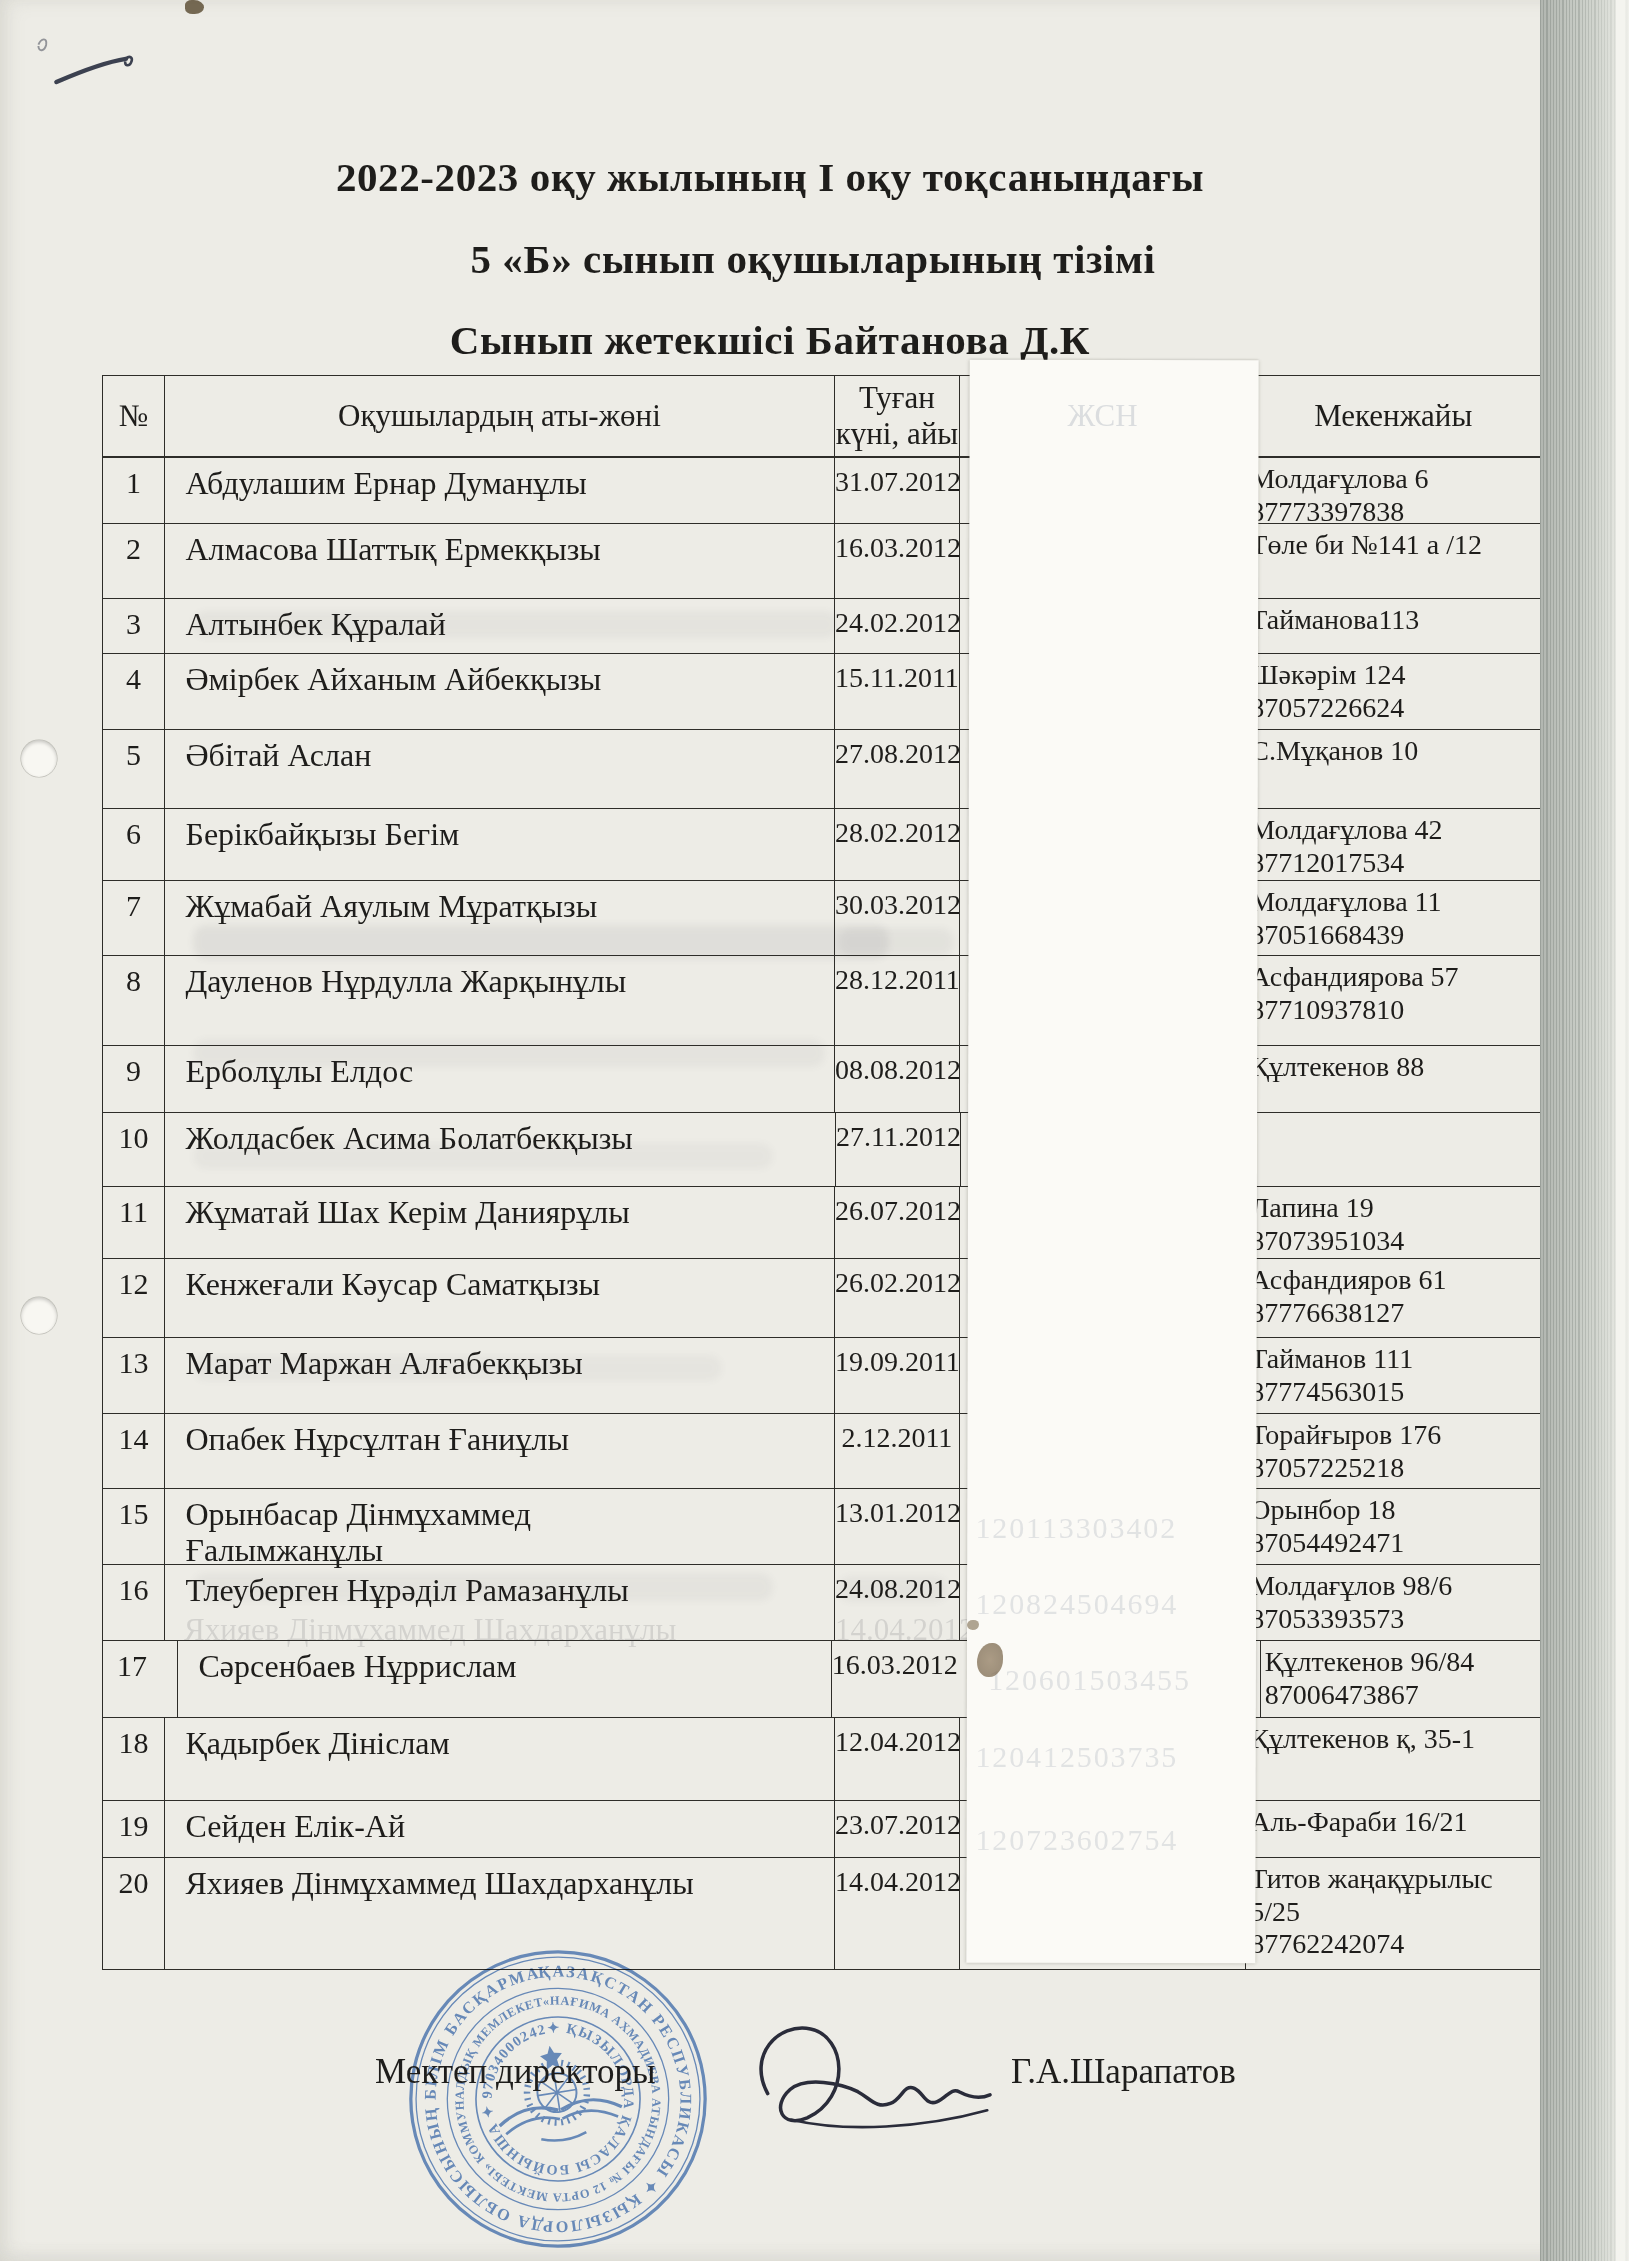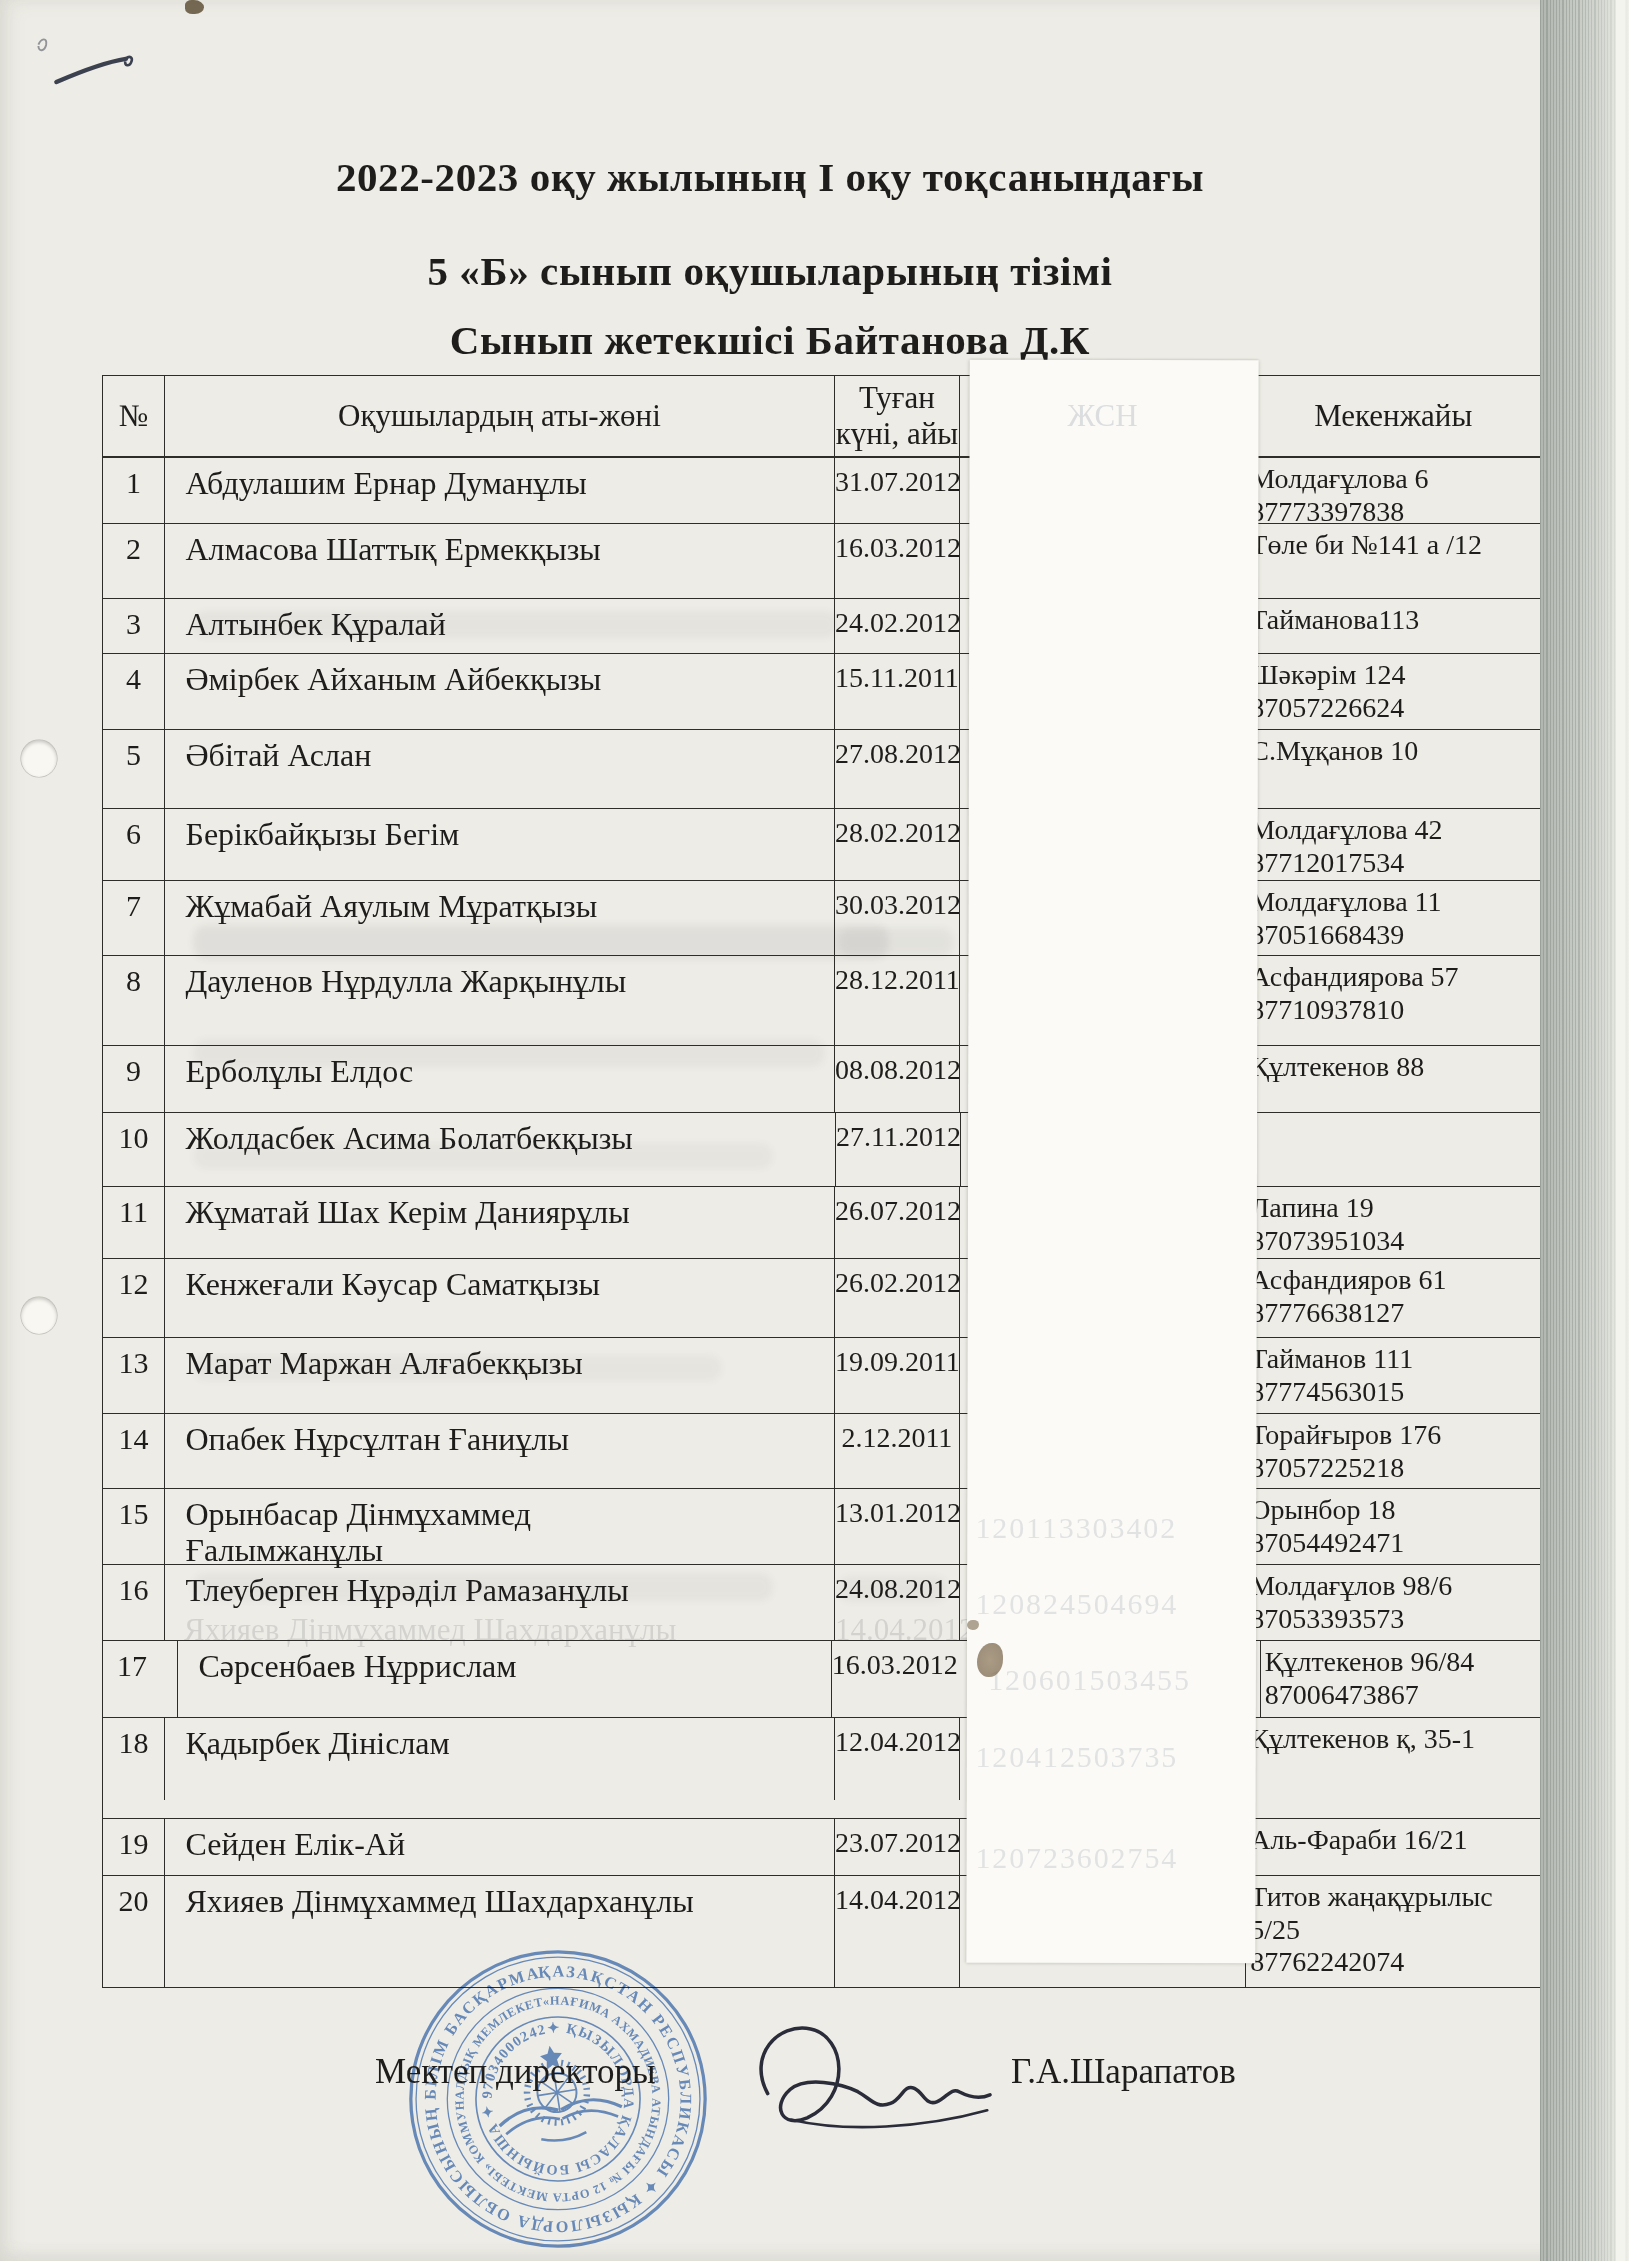--- a/index.html
+++ b/index.html
@@ -82,21 +82,21 @@
 <div class="page">
 
   <svg class="pen-marks" width="206" height="90" viewBox="0 0 320 140">
     <path d="M 58 98 C 95 82, 140 66, 166 62" stroke="#3c4150" stroke-width="7" fill="none" stroke-linecap="round"></path>
     <path d="M 166 62 c 6 -6, 12 -2, 8 6 c -3 6, -10 5, -9 -2" stroke="#3c4150" stroke-width="4" fill="none"></path>
     <path d="M 30 40 c 4 -10, 14 -12, 12 0 c -2 10, -12 12, -12 2" stroke="#565a66" stroke-width="3" fill="none" opacity=".6"></path>
   </svg>
   <div class="speck" style="left:185px;top:0;width:19.3px;height:14px;background:#5f5138;border-radius:40% 60% 55% 45%;opacity:.85;"></div>
 
   <div class="title-line" style="top:153px;">2022-2023 оқу жылының I оқу тоқсанындағы</div>
-  <div class="title-line" style="top:247px;">5 «Б» сынып оқушыларының тізімі</div>
+  <div class="title-line" style="top:235px;margin-left:43px;">5 «Б» сынып оқушыларының тізімі</div>
   <div class="title-line" style="top:316px;">Сынып жетекшісі Байтанова Д.К</div>
 
   <div class="bleed" style="left:193px;top:611px;width:645px;height:27px;opacity:.05;"></div>
   <div class="bleed" style="left:193px;top:925px;width:696px;height:34px;opacity:.08;"></div>
   <div class="bleed" style="left:838px;top:928px;width:116px;height:28px;opacity:.06;"></div>
   <div class="bleed" style="left:193px;top:1039px;width:632px;height:28px;opacity:.05;"></div>
   <div class="bleed" style="left:193px;top:1143px;width:580px;height:26px;opacity:.045;"></div>
   <div class="bleed" style="left:193px;top:1355px;width:529px;height:26px;opacity:.045;"></div>
   <div class="bleed" style="left:193px;top:1573px;width:580px;height:28px;opacity:.05;"></div>
   <div class="bleed" style="left:838px;top:1576px;width:110px;height:26px;opacity:.05;"></div>
@@ -290,21 +290,21 @@
       <div class="td c-num">18</div>
       <div class="td c-name">Қадырбек Дініслам</div>
       <div class="td c-birth">12.04.2012</div>
       <div class="td c-jsn">
             <span class="jsn-ghost">120412503735</span>
           </div>
       <div class="td c-addr">
             <div class="addr-line">Құлтекенов қ,  35-1</div>
           </div>
     </div>
-        <div class="tr" style="height: 57px; margin-top: 18px;">
+        <div class="tr" style="height: 57px;">
       <div class="td c-num">19</div>
       <div class="td c-name">Сейден Елік-Ай</div>
       <div class="td c-birth">23.07.2012</div>
       <div class="td c-jsn">
             <span class="jsn-ghost">120723602754</span>
           </div>
       <div class="td c-addr">
             <div class="addr-line">Аль-Фараби 16/21</div>
           </div>
     </div>

